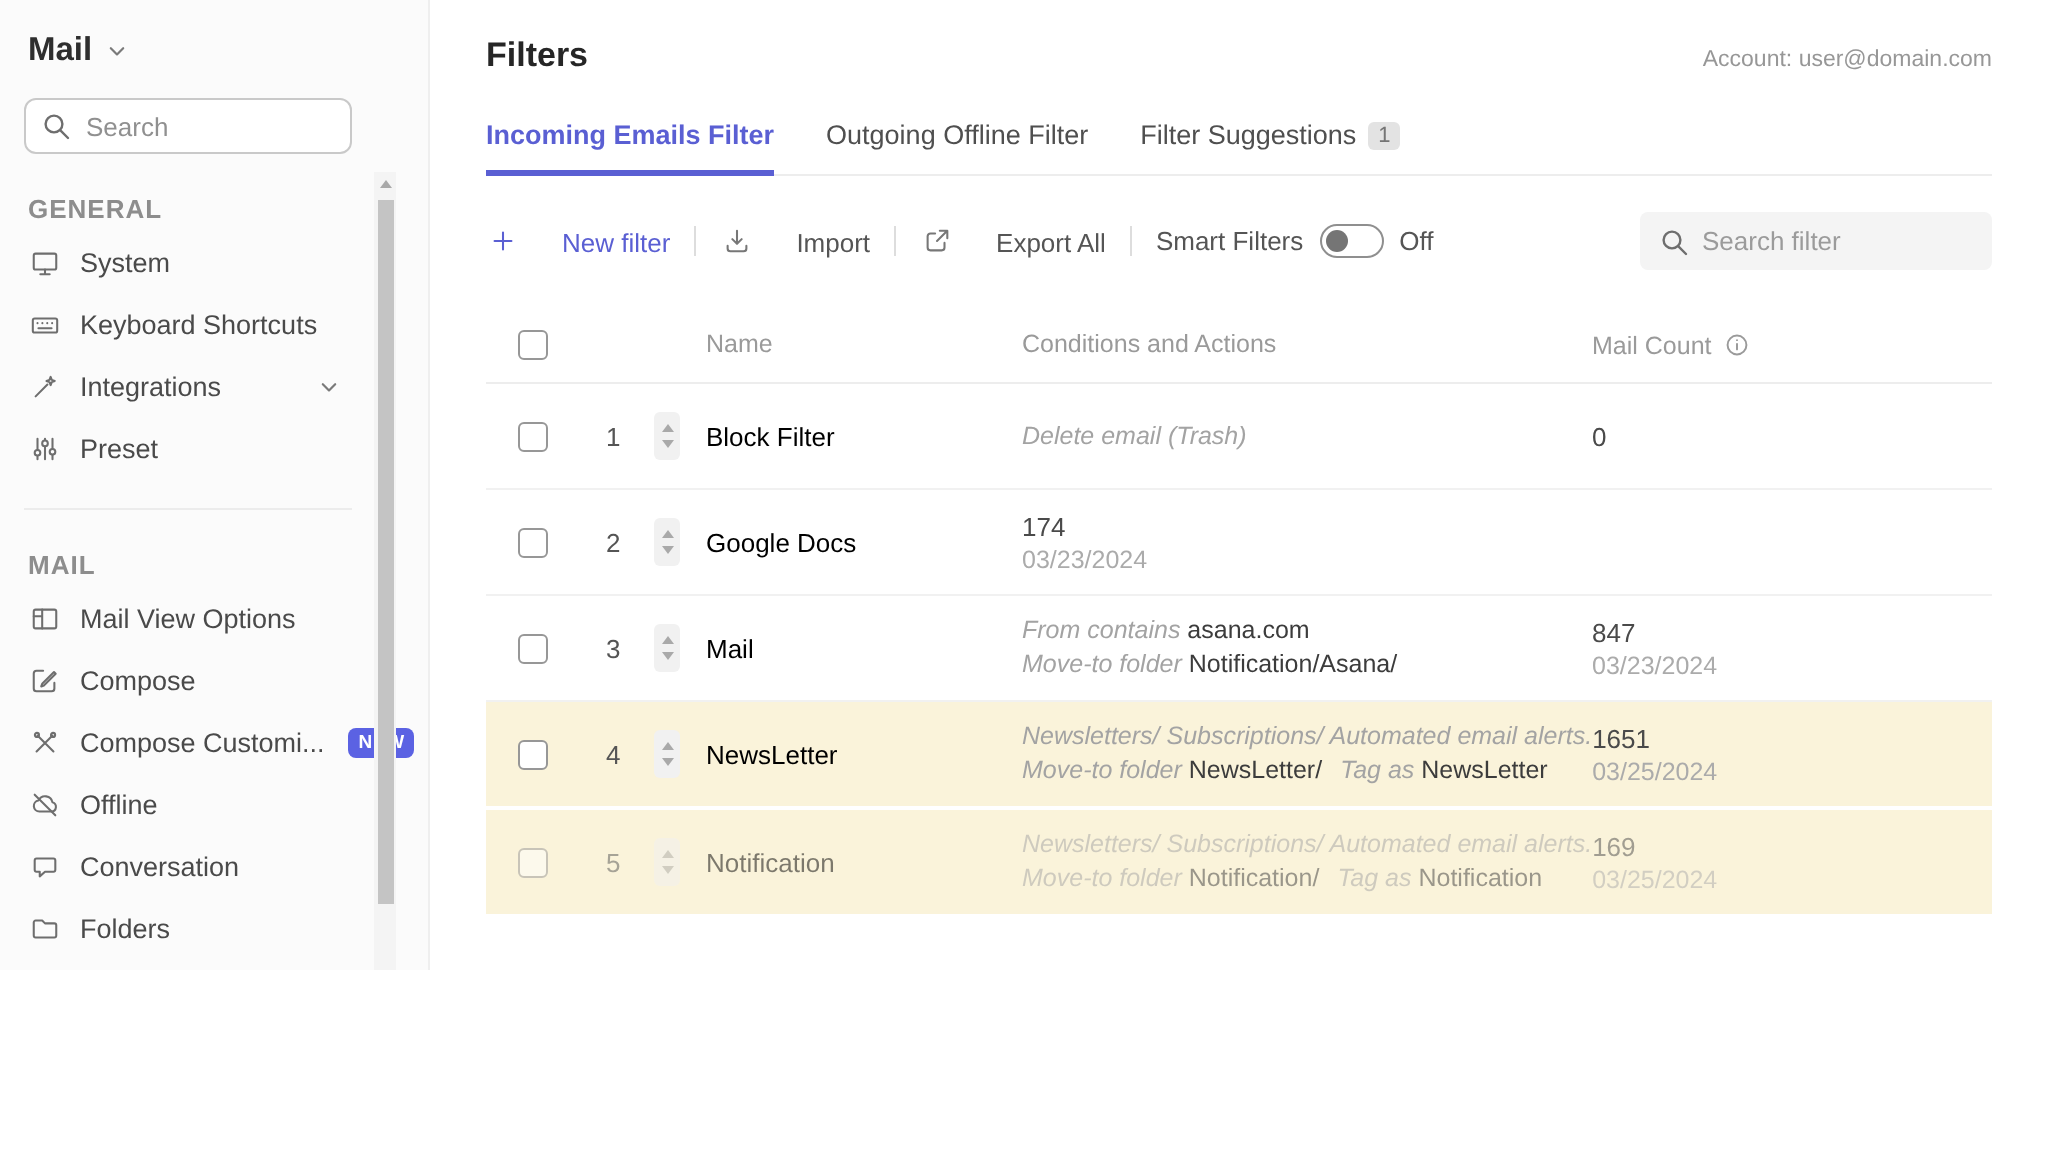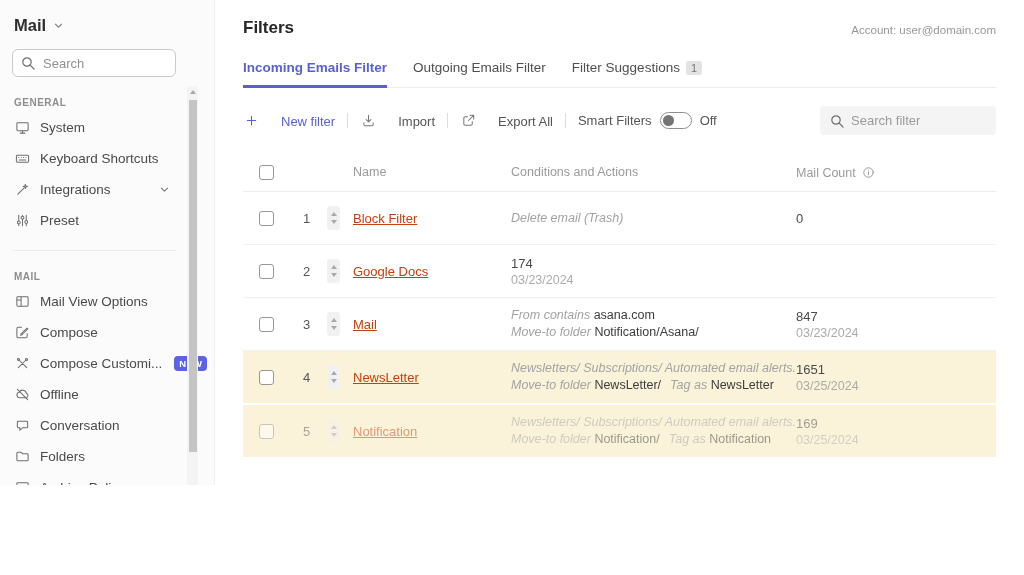--- a/index.html
+++ b/index.html
@@ -6,21 +6,21 @@
   .app{width:1024px;height:485px;display:flex;font-family:"Liberation Sans",sans-serif;color:#3c3c3c;overflow:hidden;position:relative;background:#fff;}
 
   
   .sidebar{width:215px;min-width:215px;background:#fbfbfb;border-right:1px solid #efefef;position:relative;box-sizing:border-box;}
   .side-title-row{display:flex;align-items:center;gap:7px;margin:16px 0 0 14px;font-size:16.5px;font-weight:700;color:#2e2e2e;cursor:pointer;}
   .side-title-row .chev svg{display:block;}
   .side-search{margin:14px 38px 0 12px;position:relative;}
   .side-search input{width:100%;height:28px;box-sizing:border-box;border:1px solid #c9c9c9;border-radius:6px;padding:0 8px 0 30px;font-family:"Liberation Sans",sans-serif;font-size:13px;color:#444;background:#fff;outline:none;}
   .side-search input::placeholder{color:#909090;}
   .side-search .sicn{position:absolute;left:8px;top:6px;color:#6e6e6e;}
-  .section-label{margin:20px 0 4px 14px;font-size:10px;font-weight:700;letter-spacing:.5px;color:#8d8d8d;}
+  .section-label{margin:20px 0 4px 14px;font-size:13px;font-weight:700;letter-spacing:.5px;color:#8d8d8d;}
   .nav-divider{height:1px;background:#ececec;margin:14px 38px 0 12px;}
   .nav{padding:0 38px 0 10px;}
   .side-item{display:flex;align-items:center;gap:10px;height:31px;padding:0 6px 0 4px;border-radius:6px;font-size:13.5px;color:#4a4a4a;cursor:pointer;white-space:nowrap;}
   .side-item.selected{background:var(--sidebar-selected);color:#333;font-weight:700;}
   .icn{width:16px;height:16px;display:inline-flex;align-items:center;justify-content:center;color:#6e6e6e;flex:none;}
   .icn svg{display:block;}
   .cmd{font-size:14px;color:#6e6e6e;line-height:1;}
   .badge-new{background:var(--badge-new);color:#fff;font-size:9.5px;font-weight:700;padding:2px 5px;border-radius:4px;letter-spacing:.3px;margin-left:2px;}
   .side-item .chev{margin-left:auto;color:#8a8a8a;display:flex;}
   
@@ -60,21 +60,21 @@
   .row{height:52px;}
   .row + .row{border-top:1px solid #f1f1f1;}
   .row.highlight{background:var(--row-highlight);}
   .row.highlight + .row.highlight{border-top:2px solid #fff;}
   .row.disabled > *{opacity:.5;}
   .checkbox{width:15px;height:15px;border:1px solid #979797;border-radius:3px;background:#fff;cursor:pointer;box-sizing:border-box;}
   .ordernum{font-size:13px;color:#555;}
   .stepper{width:13px;height:24px;background:#f1f1f1;border-radius:3px;display:flex;flex-direction:column;align-items:center;justify-content:center;gap:4px;cursor:pointer;}
   .tri-up{width:0;height:0;border-left:3.5px solid transparent;border-right:3.5px solid transparent;border-bottom:4px solid #a9a9a9;}
   .tri-down{width:0;height:0;border-left:3.5px solid transparent;border-right:3.5px solid transparent;border-top:4px solid #a9a9a9;}
-  .fname{font-size:13px;color:#c2410c;text-decoration:underline;}
+  .fname{font-size:13px;color:#000000;}
   .conds{font-size:12.5px;line-height:17px;color:#3c3c3c;}
   .conds .cline{white-space:nowrap;overflow:hidden;}
   .conds .muted{font-style:italic;color:#a3a3a3;}
   .seg.gap{margin-left:9px;}
   .countcell .cnt{font-size:13px;color:#4a4a4a;}
   .countcell .date{font-size:12.5px;color:#ababab;margin-top:2px;}
 </style>
 </head>
 <body>
 
@@ -238,21 +238,21 @@
         <span>Account:</span>
         <span>user@domain.com</span>
       </div>
     </div>
 
     <div class="tabs" id="tabs">
         <div class="tab active">
           <span>Incoming Emails Filter</span>
         </div>
         <div class="tab">
-          <span>Outgoing Emails Filter</span>
+          <span>Outgoing Offline Filter</span>
         </div>
         <div class="tab">
           <span>Filter Suggestions</span>
           <span class="tab-badge">1</span>
         </div>
       </div>
 
     <div class="toolbar">
       <span class="tool-link accent">
         <span class="icn">

